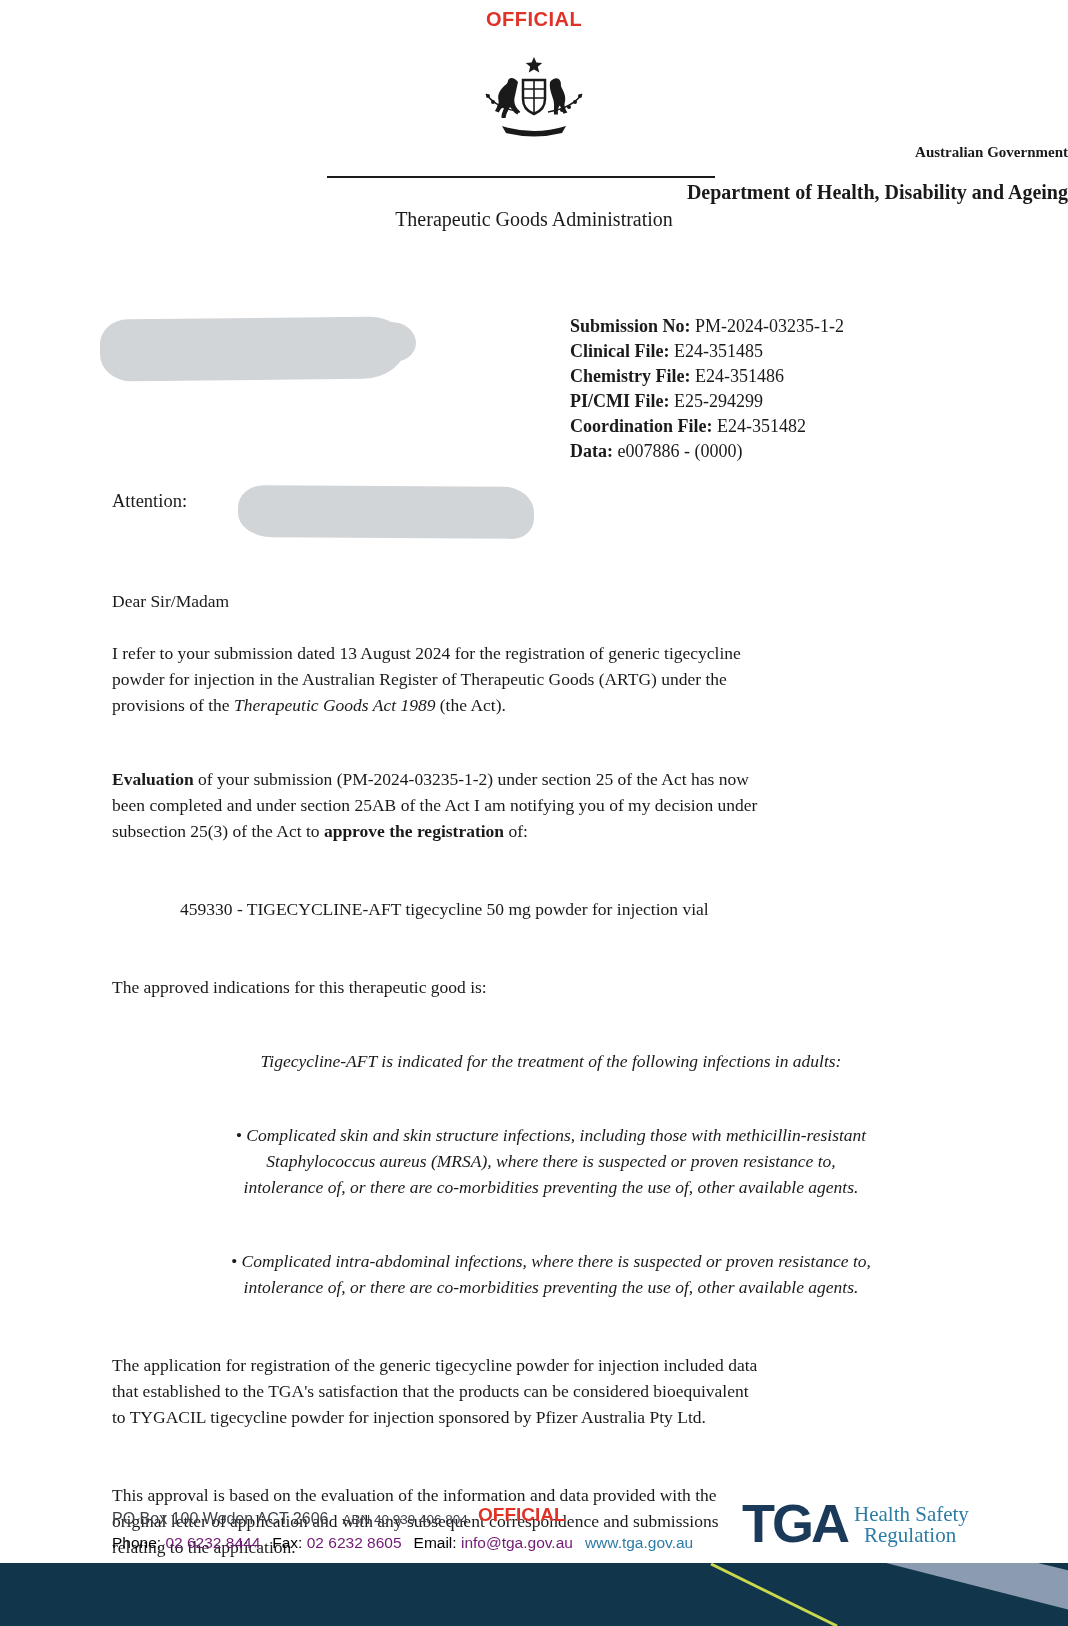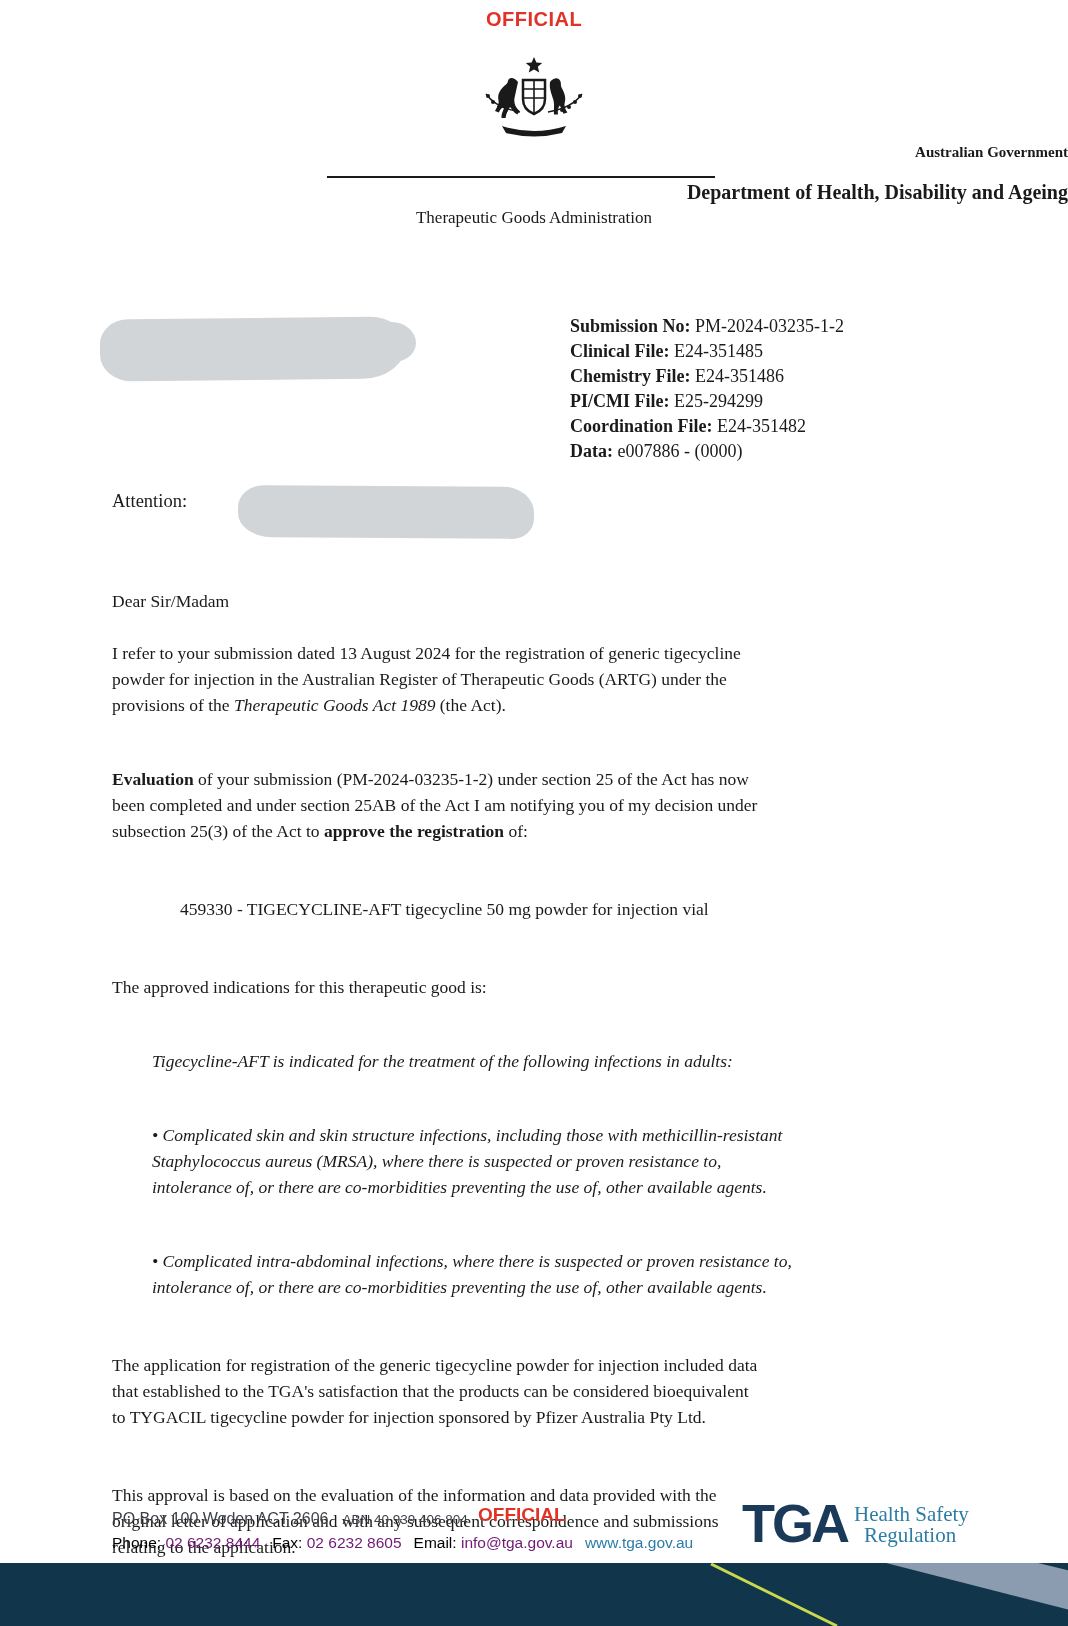--- a/index.html
+++ b/index.html
@@ -21,21 +21,21 @@
   }
   .hdr-rule {
     position:absolute; top:176px; left:327px; width:388px; height:2px; background:#1a1a1a;
   }
   .dept-name {
     position:absolute; top:181px; left:0; width:100%; text-align:right;
     font-weight:bold; font-size:20px;
   }
   .agency-name {
     position:absolute; top:208px; left:0; width:100%; text-align:center;
-    font-size:17px;
+    font-size:20px;
   }
   
   .redact { position:absolute; background:#d2d5d8; }
   .redact-1 {
     top:318px; left:100px; width:306px; height:62px;
     border-radius:30px 38px 46px 34px / 26px 30px 36px 28px;
     transform:rotate(-0.6deg);
   }
   .redact-1b {
     top:322px; left:330px; width:86px; height:40px;
@@ -57,21 +57,21 @@
   }
   
   .body-text {
     position:absolute; top:562px; left:112px; width:838px;
     font-size:17.5px; line-height:26px; white-space:pre-line;
   }
   .body-text p { margin:0; }
   .mt-lg { margin-top:26px !important; }
   .mt-md { margin-top:22px !important; }
   .indent-product { padding-left:68px; }
-  .indent-block { padding-left:40px; }
+  .indent-block { padding-left:40px;text-align:center; }
   .it { font-style:italic; }
   .bd { font-weight:bold; }
   
   .footer-line1 {
     position:absolute; top:1510px; left:112px;
     font-family:"Liberation Sans", sans-serif; font-size:16px; color:#3c4148;
   }
   .footer-abn { font-size:13.5px; margin-left:14px; }
   .footer-official {
     position:absolute; top:1504px; left:478px;

